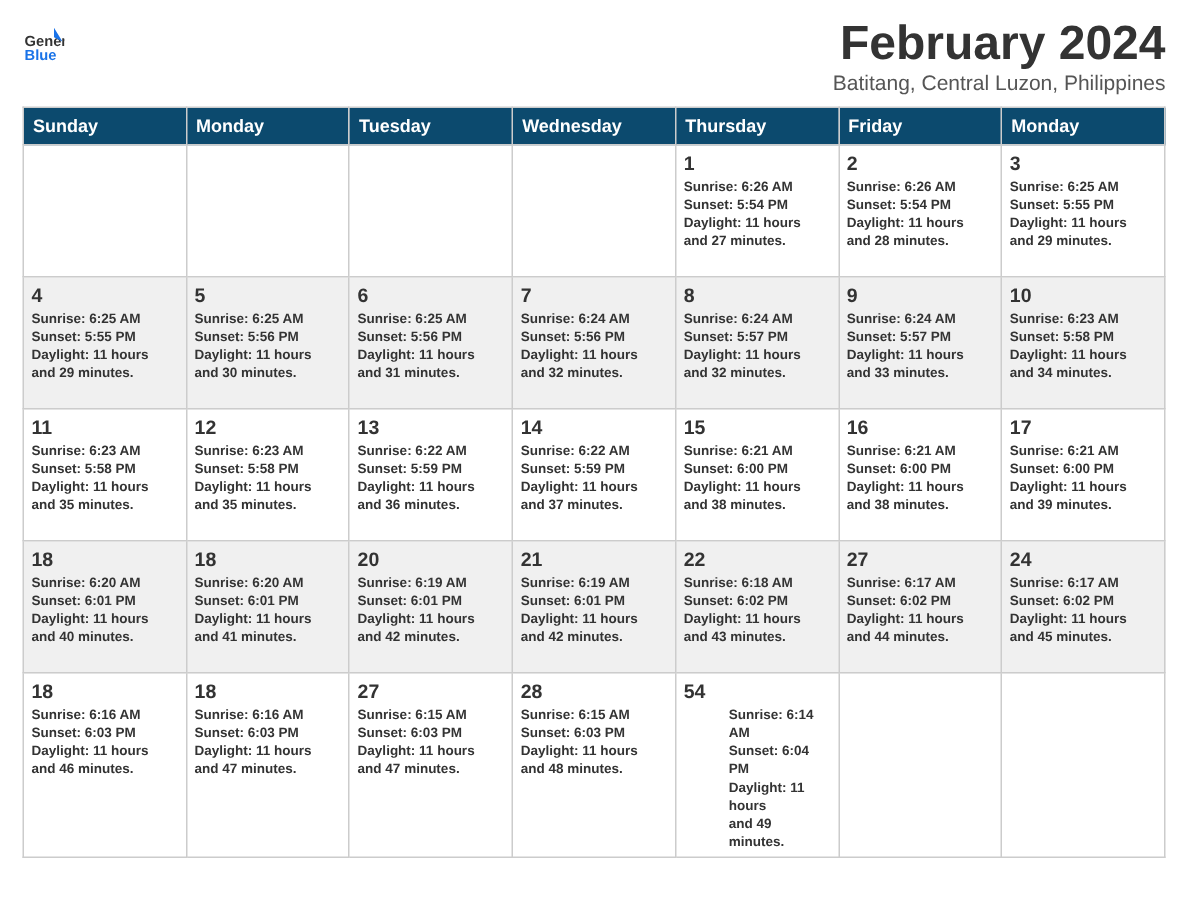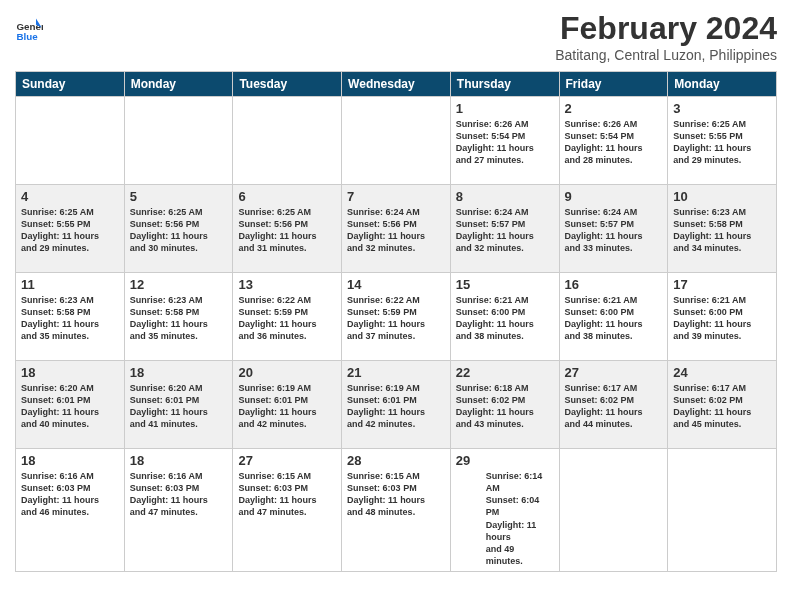--- a/index.html
+++ b/index.html
@@ -321,21 +321,21 @@
 and 47 minutes.</div>
           </td>
           <td>
             <span class="day-number">28</span>
             <div class="cell-text" style="white-space: pre-line;">Sunrise: 6:15 AM
 Sunset: 6:03 PM
 Daylight: 11 hours
 and 48 minutes.</div>
           </td>
           <td>
-            <span class="day-number">29</span>
+            <span class="day-number">54</span>
             <div class="cell-text" style="white-space: pre-line; margin-left: 30px;">Sunrise: 6:14 AM
 Sunset: 6:04 PM
 Daylight: 11 hours
 and 49 minutes.</div>
           </td>
           <td class="empty-cell"></td>
           <td class="empty-cell"></td>
         </tr>
       </tbody>
   </table>

